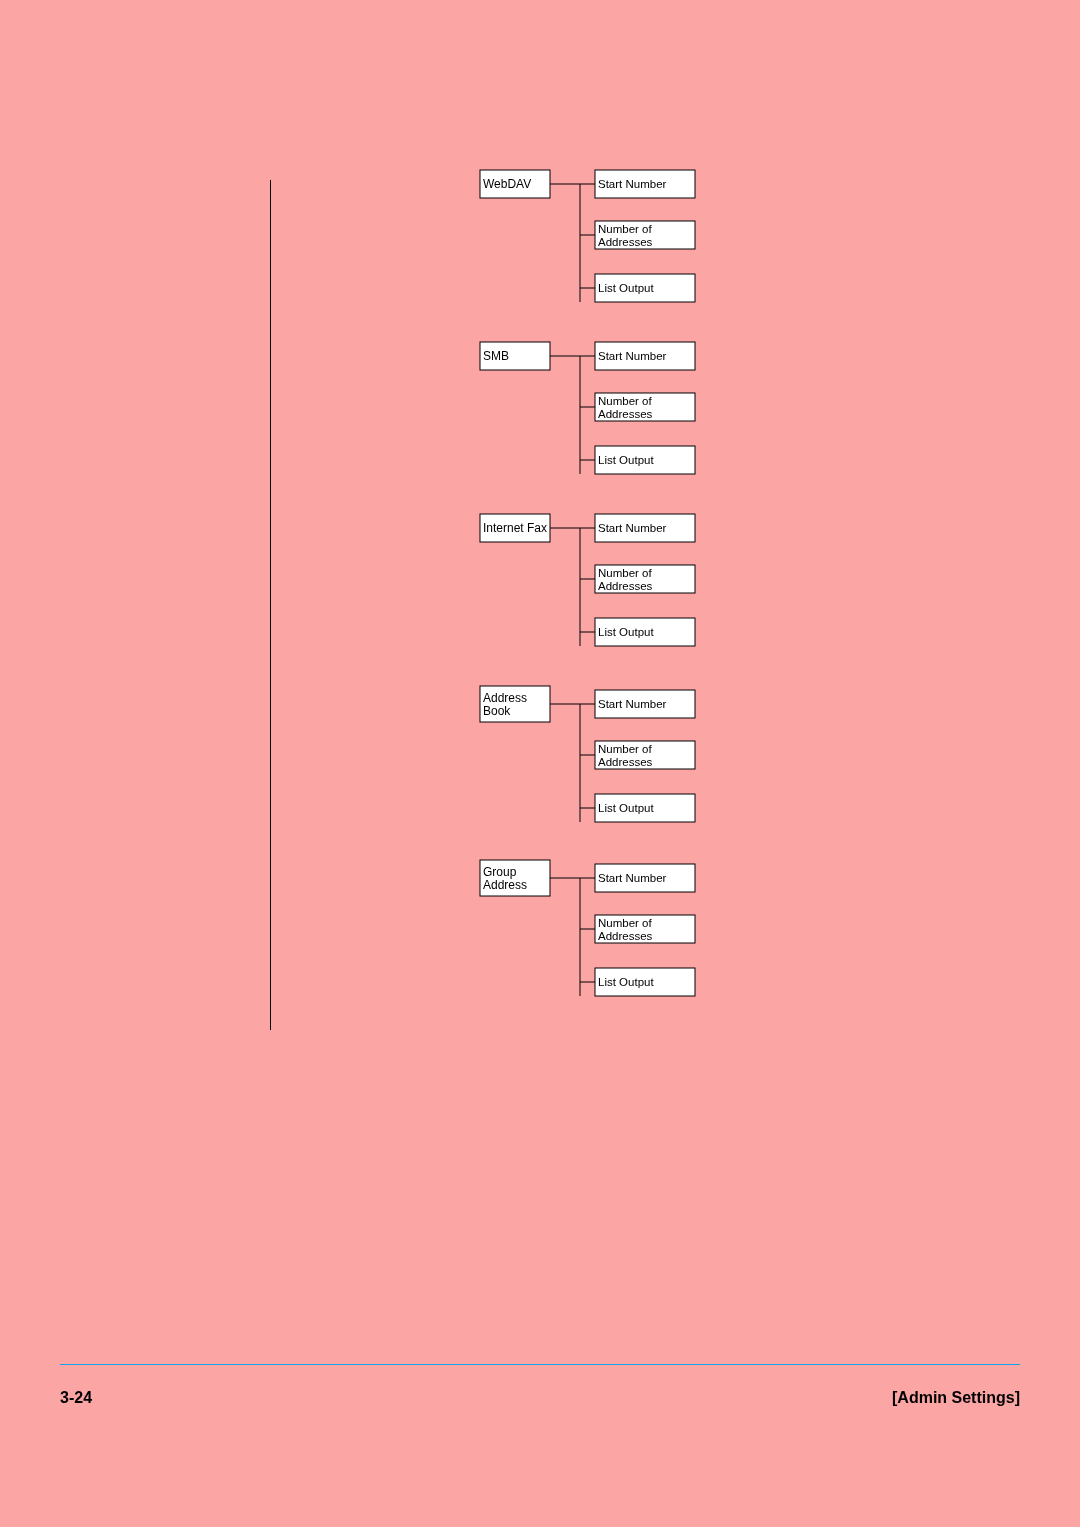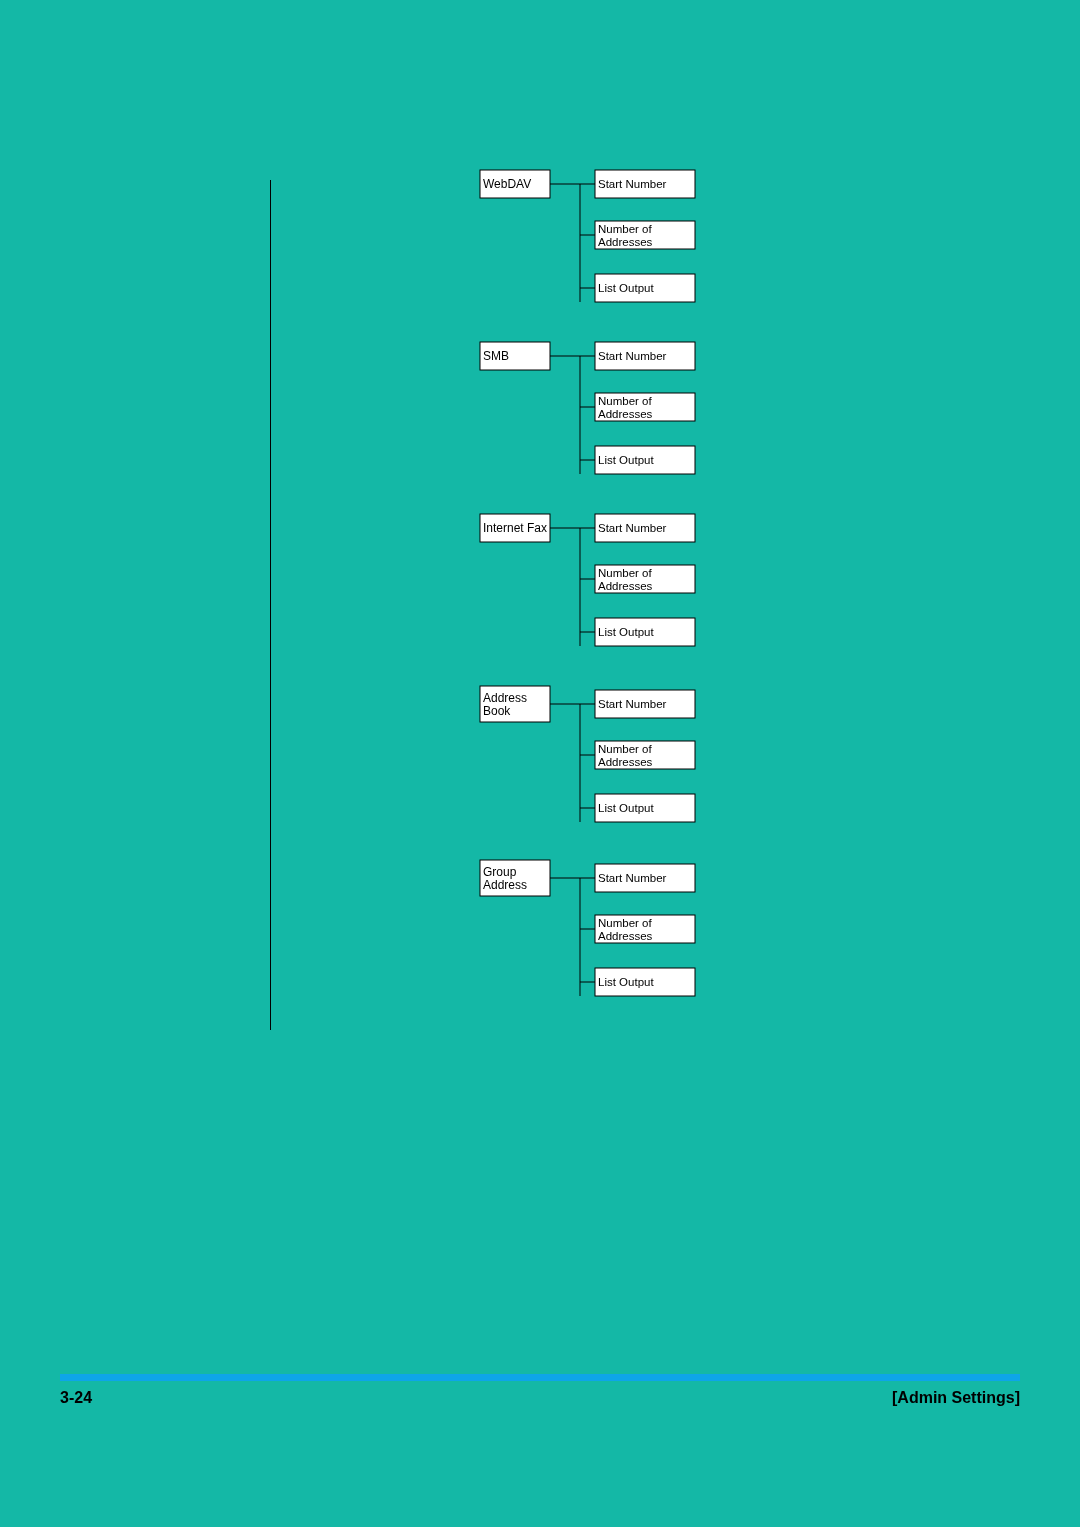--- a/index.html
+++ b/index.html
@@ -14,41 +14,41 @@
       background: #ffffff;
       font-family: Arial, sans-serif;
       font-size: 13px;
       position: relative;
     }
 
     .page-container {
       width: 1080px;
       height: 1527px;
       position: relative;
-      background: #14b8a6;
+      background: #fca5a5;
     }
 
     
     .left-border {
       position: absolute;
       left: 270px;
       top: 180px;
       width: 1px;
       height: 850px;
       background: #000;
     }
 
     
     .footer {
       position: absolute;
       bottom: 120px;
       left: 60px;
       right: 60px;
-      border-top: 7px solid #0ea5e9;
-      padding-top: 8px;
+      border-top: 1px solid #0ea5e9;
+      padding-top: 24px;
       display: flex;
       justify-content: space-between;
       align-items: center;
     }
 
     .footer-left {
       font-size: 16px;
       font-weight: bold;
     }
 

